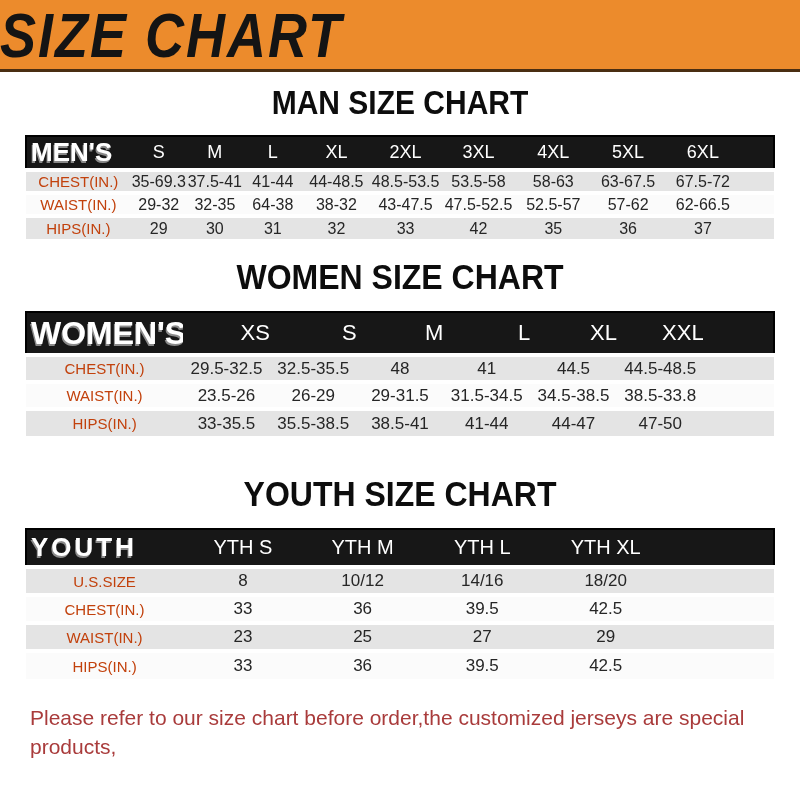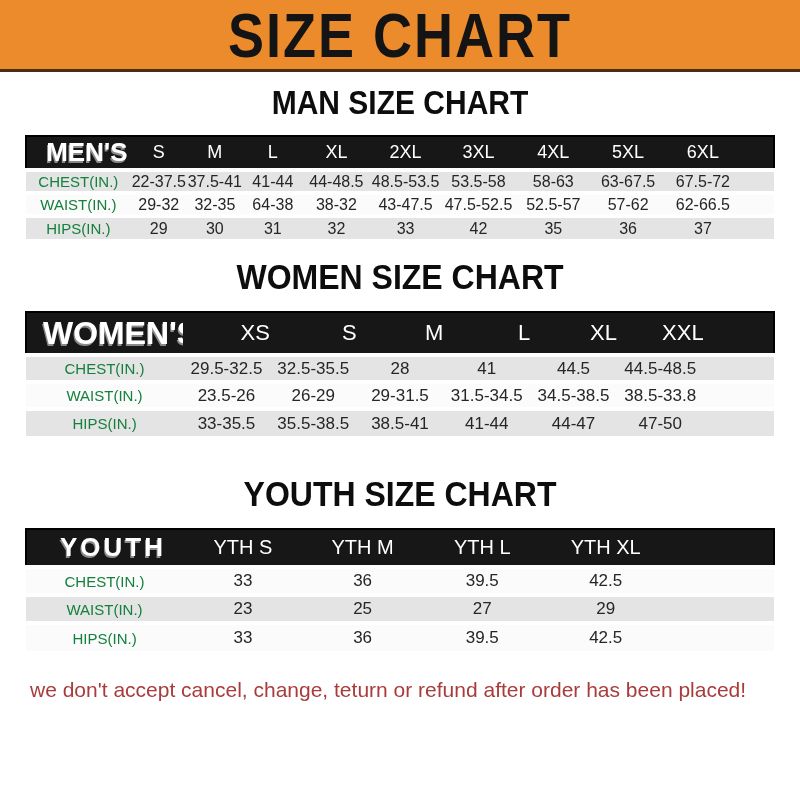--- a/index.html
+++ b/index.html
@@ -3,21 +3,21 @@
 <meta charset="utf-8">
 <style>
   * { box-sizing: border-box; }
   html,body { margin:0; padding:0; }
   body {
     width:800px; height:800px; background:#ffffff; overflow:hidden;
     font-family:"Liberation Sans", sans-serif;
   }
   .banner {
     height:72px; background:#EC8B2C; border-bottom:3px solid #4a2e12;
-    display:flex; align-items:center; justify-content:center;
+    display:flex; align-items:center; justify-content:flex-start;font-style:italic;
   }
   .banner-title {
     font-size:54px; font-weight:bold; color:#141414; letter-spacing:2px;
     transform:scaleY(1.18); transform-origin:center;
   }
   .section-heading {
     text-align:center; font-weight:bold; color:#0d0d0d; margin:0;
     transform:scaleY(1.08); transform-origin:center;
   }
   #man-heading   { font-size:30px; line-height:32px; margin-top:15px; }
@@ -28,27 +28,27 @@
     width:750px; margin:16px auto 0; border-collapse:collapse; table-layout:fixed;
   }
   .tbl th, .tbl td { padding:0; text-align:center; overflow:hidden; white-space:nowrap; }
   .tbl thead th {
     background:#171717; color:#ffffff; font-weight:normal;
     border-top:2px solid #000; border-bottom:2px solid #000;
   }
   .tbl thead th:first-child { border-left:2px solid #000; }
   .tbl thead th:last-child  { border-right:2px solid #000; }
   .tbl .corner {
-    text-align:center; padding-left:16px; font-weight:bold;
+    text-align:left; padding-left:4px; font-weight:bold;
     text-shadow:-1px 2px 0 #8a8a8a;
   }
   .tbl tbody td { border-top:4px solid #ffffff; color:#262626; }
   .tbl tbody tr.gray td { background:#E4E4E4; }
   .tbl tbody tr.lite td { background:#FBFBFB; }
-  .tbl tbody td.rlbl { font-size:15px; color:#15803d; }
+  .tbl tbody td.rlbl { font-size:15px; color:#c2410c; }
 
   .men   thead th { height:34px; font-size:18px; }
   .men   .corner  { font-size:26px; }
   .men   tbody td { height:23px; font-size:16px; }
 
   .women thead th { height:43px; font-size:22px;text-align:right; }
   .women .corner  { font-size:32px; }
   .women tbody td { height:27px; font-size:17px; }
 
   .youth thead th { height:38px; font-size:20px; }
@@ -94,21 +94,21 @@
       <th>3XL</th>
       <th>4XL</th>
       <th>5XL</th>
       <th>6XL</th>
       <th></th>
     </tr>
   </thead>
   <tbody>
     <tr class="gray">
       <td class="rlbl">CHEST(IN.)</td>
-      <td>22-37.5</td>
+      <td>35-69.3</td>
       <td>37.5-41</td>
       <td>41-44</td>
       <td>44-48.5</td>
       <td>48.5-53.5</td>
       <td>53.5-58</td>
       <td>58-63</td>
       <td>63-67.5</td>
       <td>67.5-72</td>
       <td></td>
     </tr>
@@ -164,21 +164,21 @@
       <th>XL</th>
       <th>XXL</th>
       <th></th>
     </tr>
   </thead>
   <tbody>
     <tr class="gray">
       <td class="rlbl">CHEST(IN.)</td>
       <td>29.5-32.5</td>
       <td>32.5-35.5</td>
-      <td>28</td>
+      <td>48</td>
       <td>41</td>
       <td>44.5</td>
       <td>44.5-48.5</td>
       <td></td>
     </tr>
     <tr class="lite">
       <td class="rlbl">WAIST(IN.)</td>
       <td>23.5-26</td>
       <td>26-29</td>
       <td>29-31.5</td>
@@ -215,20 +215,28 @@
     <tr>
       <th class="corner">YOUTH</th>
       <th>YTH S</th>
       <th>YTH M</th>
       <th>YTH L</th>
       <th>YTH XL</th>
       <th></th>
     </tr>
   </thead>
   <tbody>
+    <tr class="gray">
+      <td class="rlbl">U.S.SIZE</td>
+      <td>8</td>
+      <td>10/12</td>
+      <td>14/16</td>
+      <td>18/20</td>
+      <td></td>
+    </tr>
     <tr class="lite">
       <td class="rlbl">CHEST(IN.)</td>
       <td>33</td>
       <td>36</td>
       <td>39.5</td>
       <td>42.5</td>
       <td></td>
     </tr>
     <tr class="gray">
       <td class="rlbl">WAIST(IN.)</td>
@@ -243,14 +251,14 @@
       <td>33</td>
       <td>36</td>
       <td>39.5</td>
       <td>42.5</td>
       <td></td>
     </tr>
   </tbody>
 </table>
 
 <div class="footer-note">
-  <div>we don't accept cancel, change, teturn or refund after order has been placed!</div>
+  <div>Please refer to our size chart before order,the customized jerseys are special products,</div>
 </div>
 
 </body></html>

